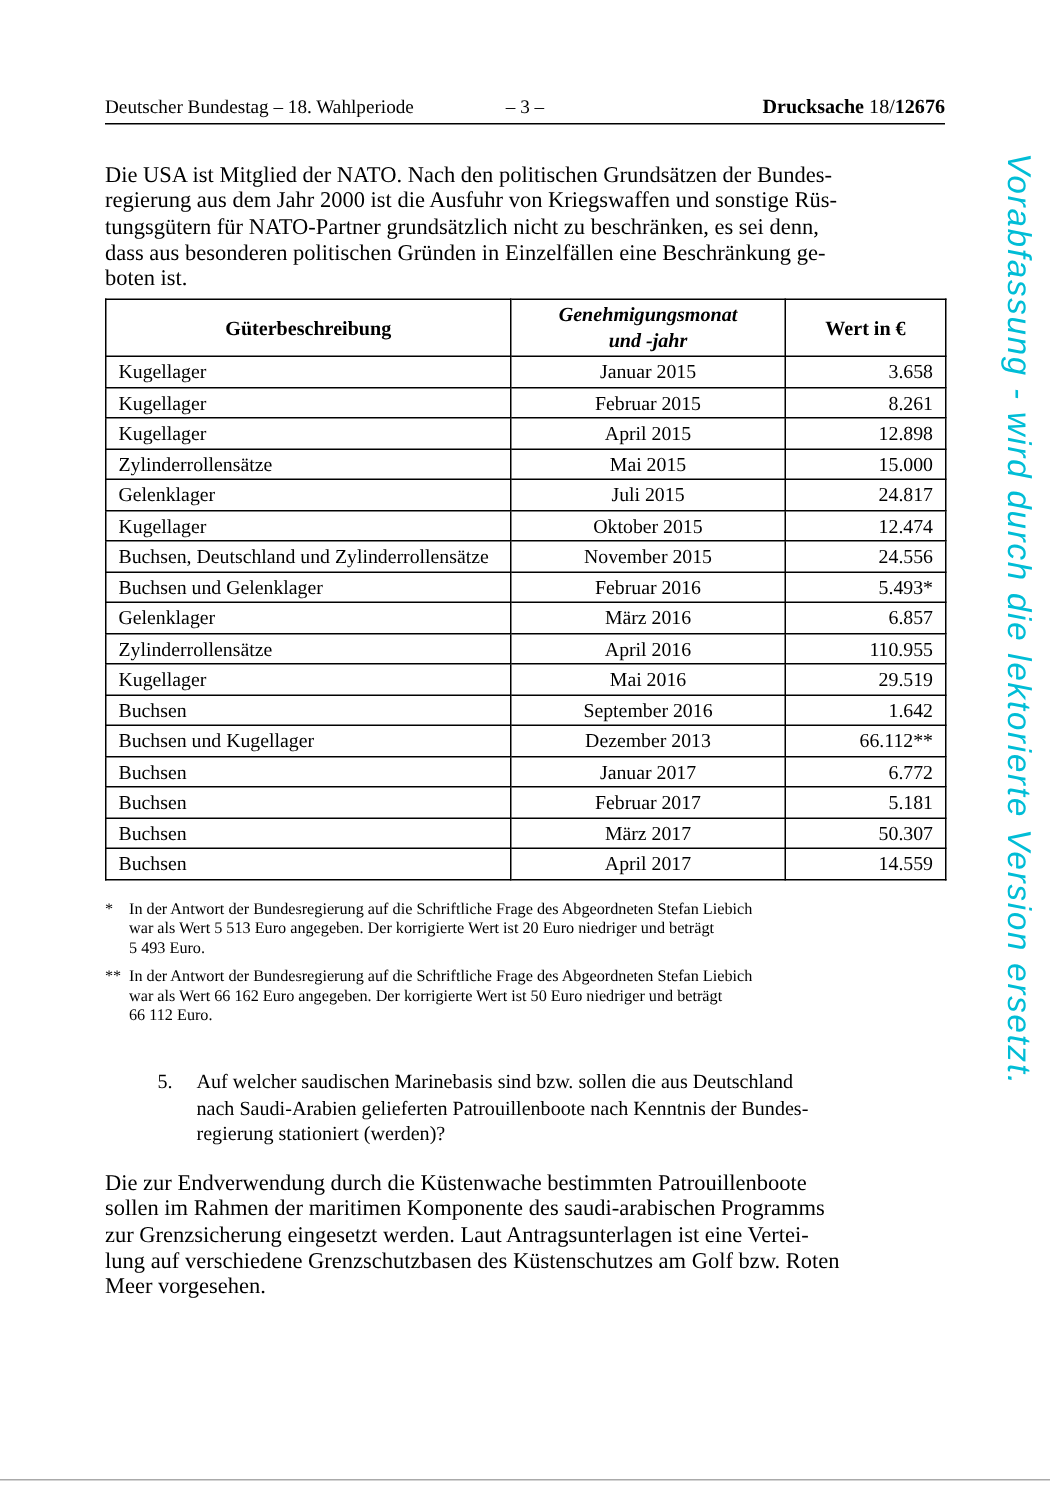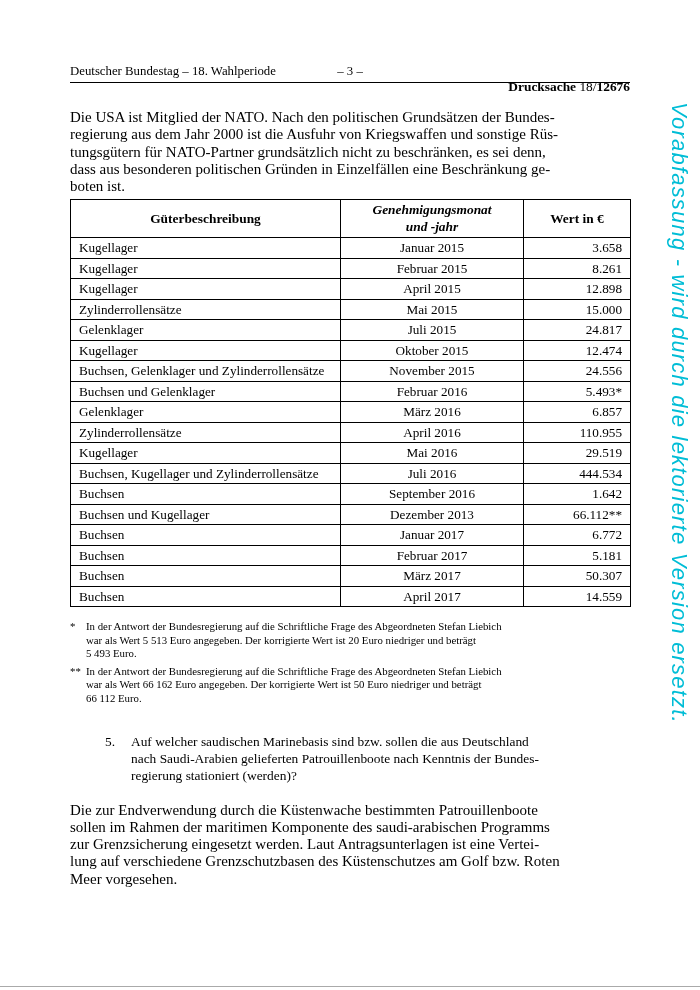--- a/index.html
+++ b/index.html
@@ -7,21 +7,21 @@
   .page {
     position:relative; width:700px; height:990px; background:#fff;
     font-family:"Liberation Serif", serif; color:#000; overflow:hidden;
   }
   .content { position:absolute; left:70px; top:0; width:560px; }
 
   
   .doc-header { position:relative; margin-top:63px; height:16px; font-size:12.8px; line-height:16px; }
   .h-left  { position:absolute; left:0; top:0; }
   .h-center{ position:absolute; left:0; right:0; top:0; text-align:center; }
-  .h-right { position:absolute; right:0; top:16px; font-size:13.4px; }
+  .h-right { position:absolute; right:0; top:0; font-size:13.4px; }
   .h-right .b { font-weight:bold; }
   .header-rule { border-bottom:1.4px solid #000; margin-top:3px; }
 
   
   .body-text { font-size:15px; line-height:17.3px; white-space:pre-line; }
   .intro { margin-top:26px; }
 
   
   table { border-collapse:collapse; width:560px; margin-top:4px; table-layout:fixed; }
   th, td { border:1px solid #000; }
@@ -112,21 +112,21 @@
             <td class="c0">Gelenklager</td>
             <td class="c1">Juli 2015</td>
             <td class="c2">24.817</td>
           </tr>
           <tr>
             <td class="c0">Kugellager</td>
             <td class="c1">Oktober 2015</td>
             <td class="c2">12.474</td>
           </tr>
           <tr>
-            <td class="c0">Buchsen, Gelenklager und Zylinderrollensätze</td>
+            <td class="c0">Buchsen, Deutschland und Zylinderrollensätze</td>
             <td class="c1">November 2015</td>
             <td class="c2">24.556</td>
           </tr>
           <tr>
             <td class="c0">Buchsen und Gelenklager</td>
             <td class="c1">Februar 2016</td>
             <td class="c2">5.493*</td>
           </tr>
           <tr>
             <td class="c0">Gelenklager</td>
@@ -135,25 +135,20 @@
           </tr>
           <tr>
             <td class="c0">Zylinderrollensätze</td>
             <td class="c1">April 2016</td>
             <td class="c2">110.955</td>
           </tr>
           <tr>
             <td class="c0">Kugellager</td>
             <td class="c1">Mai 2016</td>
             <td class="c2">29.519</td>
-          </tr>
-          <tr>
-            <td class="c0">Buchsen, Kugellager und Zylinderrollensätze</td>
-            <td class="c1">Juli 2016</td>
-            <td class="c2">444.534</td>
           </tr>
           <tr>
             <td class="c0">Buchsen</td>
             <td class="c1">September 2016</td>
             <td class="c2">1.642</td>
           </tr>
           <tr>
             <td class="c0">Buchsen und Kugellager</td>
             <td class="c1">Dezember 2013</td>
             <td class="c2">66.112**</td>

